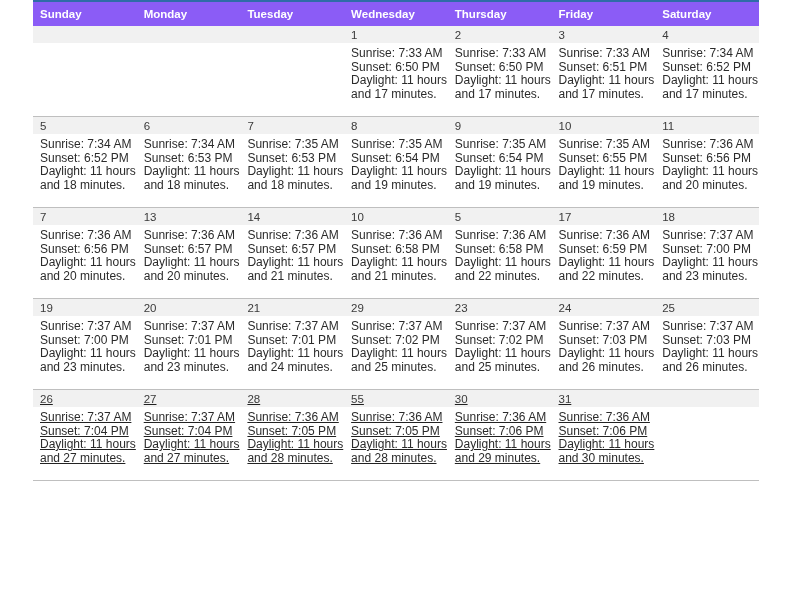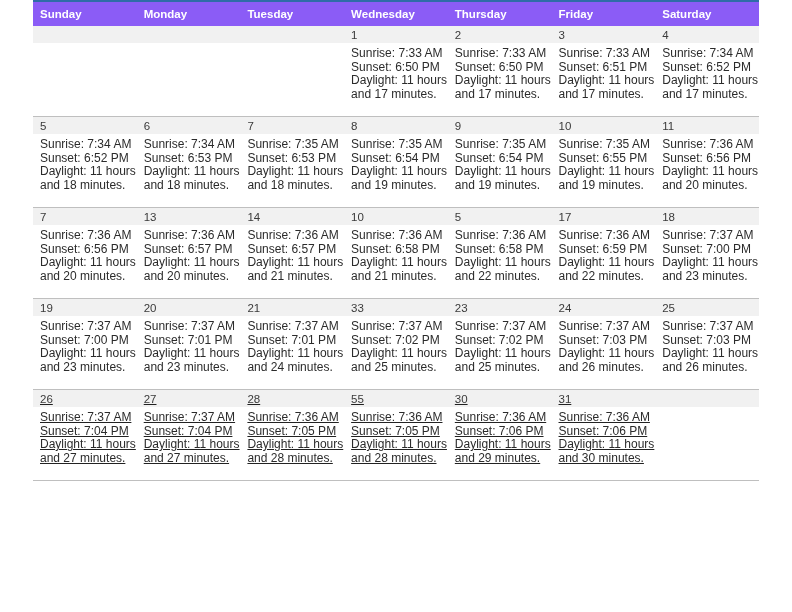--- a/index.html
+++ b/index.html
@@ -410,21 +410,21 @@
               <div class="detail">
                 <div>Sunrise: 7:37 AM</div>
                 <div>Sunset: 7:01 PM</div>
                 <div>Daylight: 11 hours</div>
                 <div>and 24 minutes.</div>
               </div>
             </div>
           </td>
           <td>
             <div class="cell">
-              <div class="daynum-band">33</div>
+              <div class="daynum-band">29</div>
               <div class="detail">
                 <div>Sunrise: 7:37 AM</div>
                 <div>Sunset: 7:02 PM</div>
                 <div>Daylight: 11 hours</div>
                 <div>and 25 minutes.</div>
               </div>
             </div>
           </td>
           <td>
             <div class="cell">

